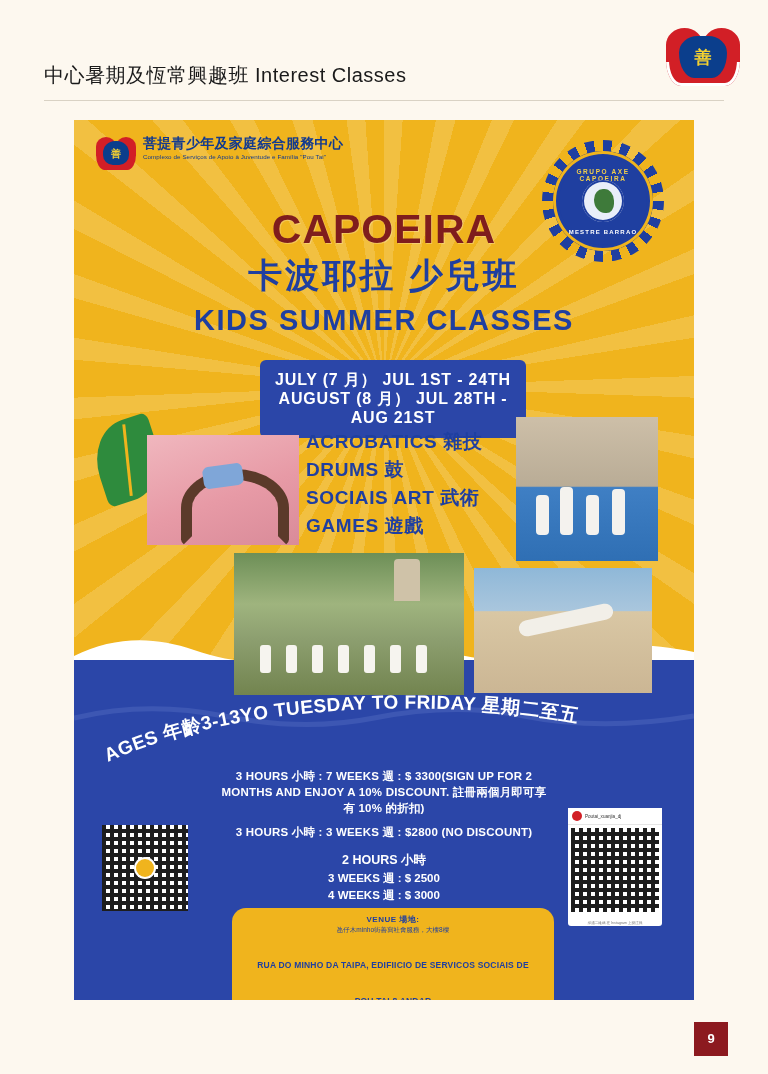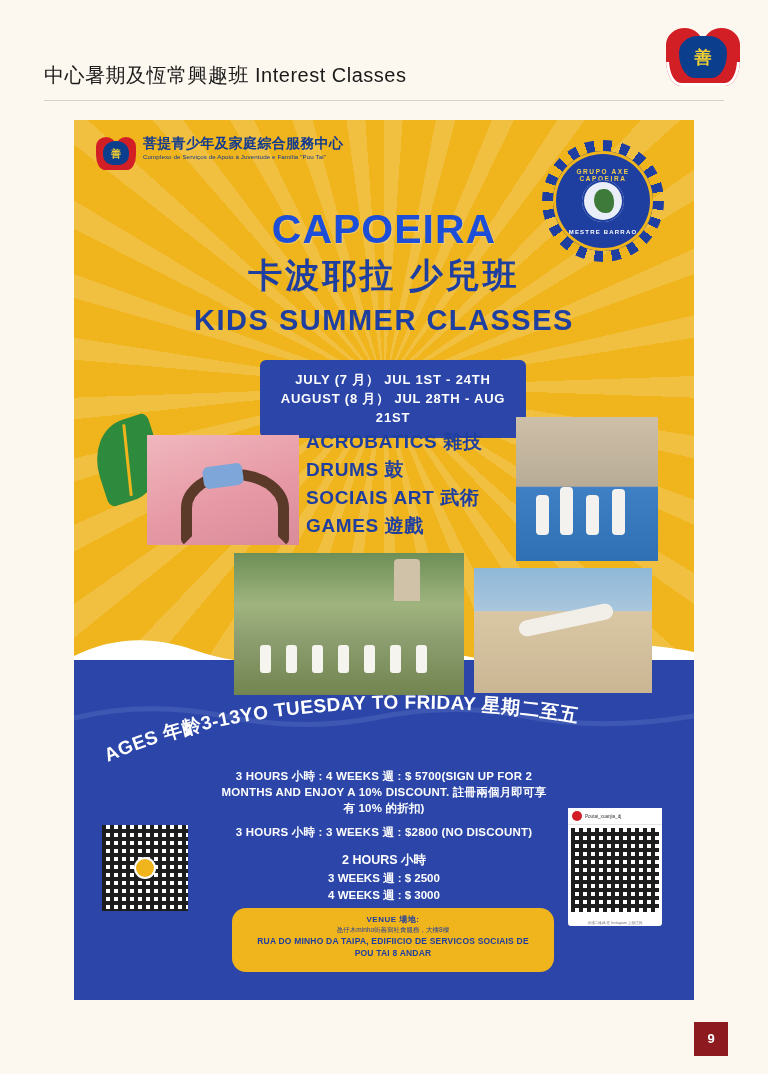--- a/index.html
+++ b/index.html
@@ -262,21 +262,21 @@
     border-radius: 48% 52% 40% 60%;
   }
   
   .title-main {
     position: absolute;
     left: 0; right: 0;
     top: 86px;
     text-align: center;
     font-size: 41px;
     letter-spacing: 1px;
-    color: #1d4ed8;
+    color: #7f1d1d;
     font-family: "Liberation Sans", sans-serif;
     font-weight: bold;
     text-shadow: 1px 1px 0 rgba(255,255,255,0.25);
   }
   .title-cn {
     position: absolute;
     left: 0; right: 0;
     top: 133px;
     text-align: center;
     font-size: 34px;
@@ -300,21 +300,21 @@
     left: 186px;
     top: 240px;
     width: 250px;
     background: #2b46a8;
     border-radius: 6px;
     padding: 10px 8px 11px;
     text-align: center;
   }
   .dates div {
     color: #ffffff;
-    font-size: 13px;
+    font-size: 16px;
     font-weight: bold;
     letter-spacing: 0.8px;
     line-height: 19px;
   }
   
   .activities {
     position: absolute;
     left: 232px;
     top: 308px;
     width: 226px;
@@ -474,21 +474,21 @@
     top: 788px;
     width: 306px;
     background: #f0b41d;
     border-radius: 14px;
     padding: 6px 8px 13px;
     text-align: center;
     color: #1f3fa0;
   }
   .venue .v1 { font-size: 8px; font-weight: bold; letter-spacing: 0.5px; }
   .venue .v2 { font-size: 6.5px; line-height: 10px; }
-  .venue .v3 { font-size: 8.5px; font-weight: bold; line-height: 12px; letter-spacing: 0.2px; }
+  .venue .v3 { font-size: 8.5px; font-weight: bold; line-height: 12px; letter-spacing: 0.2px; margin-top: 24px; }
   
   .qr {
     position: absolute;
     background: #ffffff;
   }
   .qr-left {
     left: 28px;
     top: 705px;
     width: 86px;
     height: 86px;
@@ -662,21 +662,21 @@
         <defs>
           <path id="arcpath" d="M34,74 C180,6 440,6 592,56" fill="none"></path>
         </defs>
         <text>
           <textPath href="#arcpath" startOffset="0">AGES 年齡3-13YO TUESDAY TO FRIDAY 星期二至五</textPath>
         </text>
       </svg>
     </div>
 
     <div class="prices">
-      <div class="row">3 HOURS 小時 : 4 WEEKS 週 : $ 5700(SIGN UP FOR 2</div>
+      <div class="row">3 HOURS 小時 : 7 WEEKS 週 : $ 3300(SIGN UP FOR 2</div>
       <div class="row">MONTHS AND ENJOY A 10% DISCOUNT. 註冊兩個月即可享</div>
       <div class="row">有 10% 的折扣)</div>
       <div class="gap"></div>
       <div class="row">3 HOURS 小時 : 3 WEEKS 週 : $2800 (NO DISCOUNT)</div>
     </div>
 
     <div class="prices2">
       <div class="hd">2 HOURS 小時</div>
       <div class="row">3 WEEKS 週 : $ 2500</div>
       <div class="row">4 WEEKS 週 : $ 3000</div>

